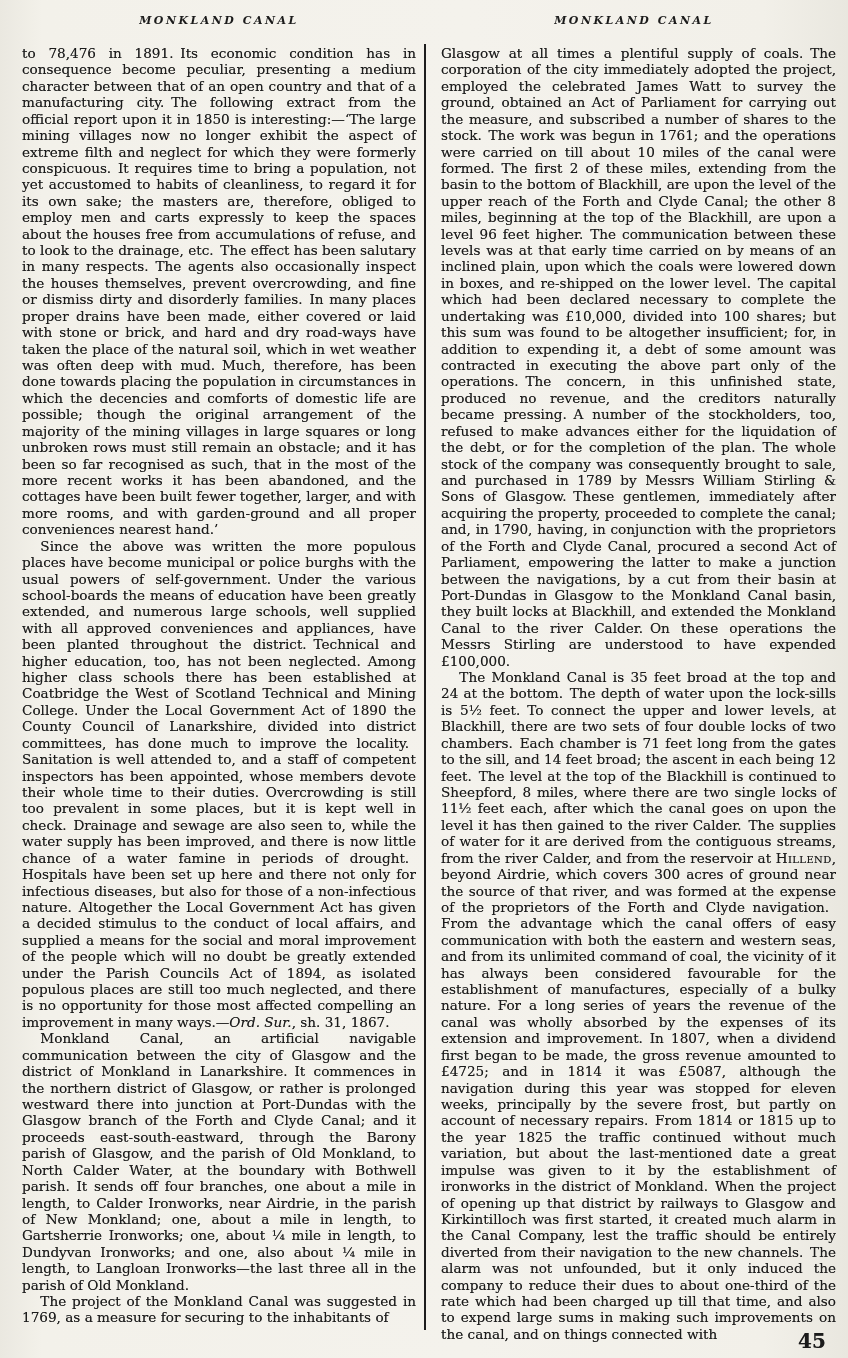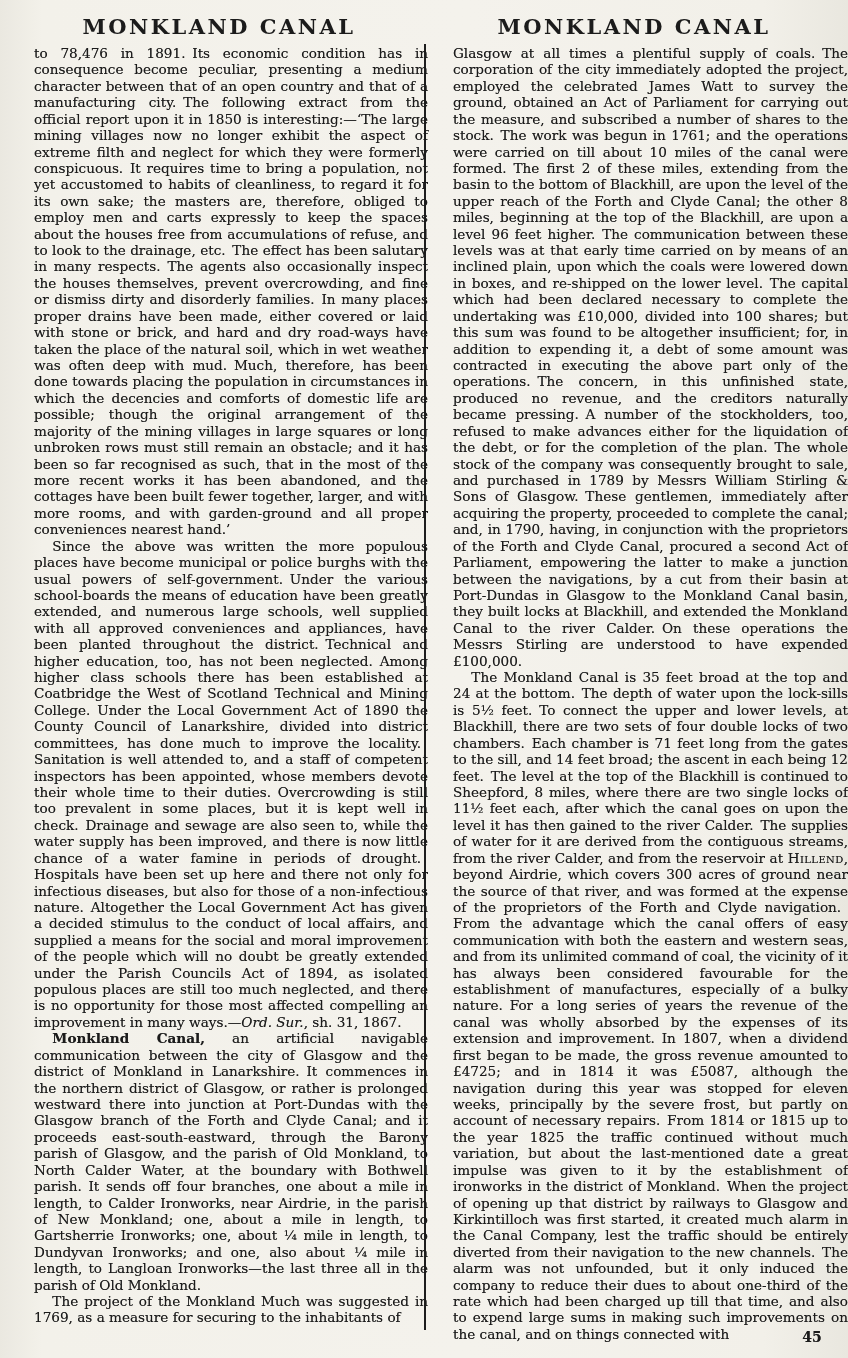--- a/index.html
+++ b/index.html
@@ -7,59 +7,58 @@
     width:848px; height:1358px; position:relative; overflow:hidden;
     background:#efede6;
     font-family:"DejaVu Serif", serif;
     color:#1b1b1b;
   }
   .page {
     position:absolute; left:0; top:0; width:848px; height:1358px;
     background:linear-gradient(90deg,#eae8e0 0%, #f3f1ea 5%, #f4f2ec 55%, #f2f0e9 90%, #e9e7df 100%);
   }
   .hdr {
-    position:absolute; top:14px; font-weight:bold; font-size:21px;
-    letter-spacing:2.5px; text-align:center; white-space:nowrap;
+    position:absolute; top:14px; font-weight:bold; font-size:11px;
+    letter-spacing:2.5px; text-align:center; white-space:nowrap;font-style:italic;
   }
   .hdr-left  { left:22px;  width:394px; }
   .hdr-right { left:436px; width:396px; }
   .divider {
     position:absolute; left:424px; top:44px; width:2px; height:1286px;
     background:#1d1d1d;
   }
   .col {
     position:absolute; top:45px; text-align:justify;
     font-size:13.6px; line-height:16.42px;
     text-shadow:0 0 0.4px rgba(20,20,20,0.55);
-    margin-left:12px;
   }
   .col-left  { left:22px;  width:394px; }
   .col-right { left:441px; width:395px; }
   .col p { margin:0; padding:0; }
   .col p.indent { text-indent:1.35em; }
-  .col b { font-weight:bold; }
+  .col b { font-weight:normal; }
   .col i { }
   .col .sc { font-variant:small-caps; letter-spacing:0.4px; }
   .pagenum {
     position:absolute; top:1329px; left:788px; width:48px; text-align:center;
-    font-weight:bold; font-size:14px;
+    font-weight:bold; font-size:20px;
     text-shadow:0 0 0.4px rgba(20,20,20,0.55);
   }
 </style>
 </head>
 <body>
 
 <div class="page">
   <div class="hdr hdr-left">MONKLAND CANAL</div>
   <div class="hdr hdr-right">MONKLAND CANAL</div>
   <div class="divider"></div>
   <div class="col col-left">
       <p><span>to 78,476 in 1891. Its economic condition has in consequence become peculiar, presenting a medium character between that of an open country and that of a manufacturing city. The following extract from the official report upon it in 1850 is interesting:—‘The large mining villages now no longer exhibit the aspect of extreme filth and neglect for which they were formerly conspicuous. It requires time to bring a population, not yet accustomed to habits of cleanliness, to regard it for its own sake; the masters are, therefore, obliged to employ men and carts expressly to keep the spaces about the houses free from accumulations of refuse, and to look to the drainage, etc. The effect has been salutary in many respects. The agents also occasionally inspect the houses themselves, prevent overcrowding, and fine or dismiss dirty and disorderly families. In many places proper drains have been made, either covered or laid with stone or brick, and hard and dry road-ways have taken the place of the natural soil, which in wet weather was often deep with mud. Much, therefore, has been done towards placing the population in circumstances in which the decencies and comforts of domestic life are possible; though the original arrangement of the majority of the mining villages in large squares or long unbroken rows must still remain an obstacle; and it has been so far recognised as such, that in the most of the more recent works it has been abandoned, and the cottages have been built fewer together, larger, and with more rooms, and with garden-ground and all proper conveniences nearest hand.’</span></p>
       <p class="indent"><span>Since the above was written the more populous places have become municipal or police burghs with the usual powers of self-government. Under the various school-boards the means of education have been greatly extended, and numerous large schools, well supplied with all approved conveniences and appliances, have been planted throughout the district. Technical and higher education, too, has not been neglected. Among higher class schools there has been established at Coatbridge the West of Scotland Technical and Mining College. Under the Local Government Act of 1890 the County Council of Lanarkshire, divided into district committees, has done much to improve the locality. Sanitation is well attended to, and a staff of competent inspectors has been appointed, whose members devote their whole time to their duties. Overcrowding is still too prevalent in some places, but it is kept well in check. Drainage and sewage are also seen to, while the water supply has been improved, and there is now little chance of a water famine in periods of drought. Hospitals have been set up here and there not only for infectious diseases, but also for those of a non-infectious nature. Altogether the Local Government Act has given a decided stimulus to the conduct of local affairs, and supplied a means for the social and moral improvement of the people which will no doubt be greatly extended under the Parish Councils Act of 1894, as isolated populous places are still too much neglected, and there is no opportunity for those most affected compelling an improvement in many ways.—</span><i>Ord. Sur.</i><span>, sh. 31, 1867.</span></p>
       <p class="indent"><b>Monkland Canal,</b><span> an artificial navigable communication between the city of Glasgow and the district of Monkland in Lanarkshire. It commences in the northern district of Glasgow, or rather is prolonged westward there into junction at Port-Dundas with the Glasgow branch of the Forth and Clyde Canal; and it proceeds east-south-eastward, through the Barony parish of Glasgow, and the parish of Old Monkland, to North Calder Water, at the boundary with Bothwell parish. It sends off four branches, one about a mile in length, to Calder Ironworks, near Airdrie, in the parish of New Monkland; one, about a mile in length, to Gartsherrie Ironworks; one, about ¼ mile in length, to Dundyvan Ironworks; and one, also about ¼ mile in length, to Langloan Ironworks—the last three all in the parish of Old Monkland.</span></p>
-      <p class="indent"><span>The project of the Monkland Much was suggested in 1769, as a measure for securing to the inhabitants of</span></p>
+      <p class="indent"><span>The project of the Monkland Canal was suggested in 1769, as a measure for securing to the inhabitants of</span></p>
     </div>
   <div class="col col-right">
       <p><span>Glasgow at all times a plentiful supply of coals. The corporation of the city immediately adopted the project, employed the celebrated James Watt to survey the ground, obtained an Act of Parliament for carrying out the measure, and subscribed a number of shares to the stock. The work was begun in 1761; and the operations were carried on till about 10 miles of the canal were formed. The first 2 of these miles, extending from the basin to the bottom of Blackhill, are upon the level of the upper reach of the Forth and Clyde Canal; the other 8 miles, beginning at the top of the Blackhill, are upon a level 96 feet higher. The communication between these levels was at that early time carried on by means of an inclined plain, upon which the coals were lowered down in boxes, and re-shipped on the lower level. The capital which had been declared necessary to complete the undertaking was £10,000, divided into 100 shares; but this sum was found to be altogether insufficient; for, in addition to expending it, a debt of some amount was contracted in executing the above part only of the operations. The concern, in this unfinished state, produced no revenue, and the creditors naturally became pressing. A number of the stockholders, too, refused to make advances either for the liquidation of the debt, or for the completion of the plan. The whole stock of the company was consequently brought to sale, and purchased in 1789 by Messrs William Stirling &amp; Sons of Glasgow. These gentlemen, immediately after acquiring the property, proceeded to complete the canal; and, in 1790, having, in conjunction with the proprietors of the Forth and Clyde Canal, procured a second Act of Parliament, empowering the latter to make a junction between the navigations, by a cut from their basin at Port-Dundas in Glasgow to the Monkland Canal basin, they built locks at Blackhill, and extended the Monkland Canal to the river Calder. On these operations the Messrs Stirling are understood to have expended £100,000.</span></p>
       <p class="indent"><span>The Monkland Canal is 35 feet broad at the top and 24 at the bottom. The depth of water upon the lock-sills is 5½ feet. To connect the upper and lower levels, at Blackhill, there are two sets of four double locks of two chambers. Each chamber is 71 feet long from the gates to the sill, and 14 feet broad; the ascent in each being 12 feet. The level at the top of the Blackhill is continued to Sheepford, 8 miles, where there are two single locks of 11½ feet each, after which the canal goes on upon the level it has then gained to the river Calder. The supplies of water for it are derived from the contiguous streams, from the river Calder, and from the reservoir at </span><span class="sc">Hillend</span><span>, beyond Airdrie, which covers 300 acres of ground near the source of that river, and was formed at the expense of the proprietors of the Forth and Clyde navigation. From the advantage which the canal offers of easy communication with both the eastern and western seas, and from its unlimited command of coal, the vicinity of it has always been considered favourable for the establishment of manufactures, especially of a bulky nature. For a long series of years the revenue of the canal was wholly absorbed by the expenses of its extension and improvement. In 1807, when a dividend first began to be made, the gross revenue amounted to £4725; and in 1814 it was £5087, although the navigation during this year was stopped for eleven weeks, principally by the severe frost, but partly on account of necessary repairs. From 1814 or 1815 up to the year 1825 the traffic continued without much variation, but about the last-mentioned date a great impulse was given to it by the establishment of ironworks in the district of Monkland. When the project of opening up that district by railways to Glasgow and Kirkintilloch was first started, it created much alarm in the Canal Company, lest the traffic should be entirely diverted from their navigation to the new channels. The alarm was not unfounded, but it only induced the company to reduce their dues to about one-third of the rate which had been charged up till that time, and also to expend large sums in making such improvements on the canal, and on things connected with</span></p>
     </div>
   <div class="pagenum">45</div>
 </div>
 
 </body></html>

